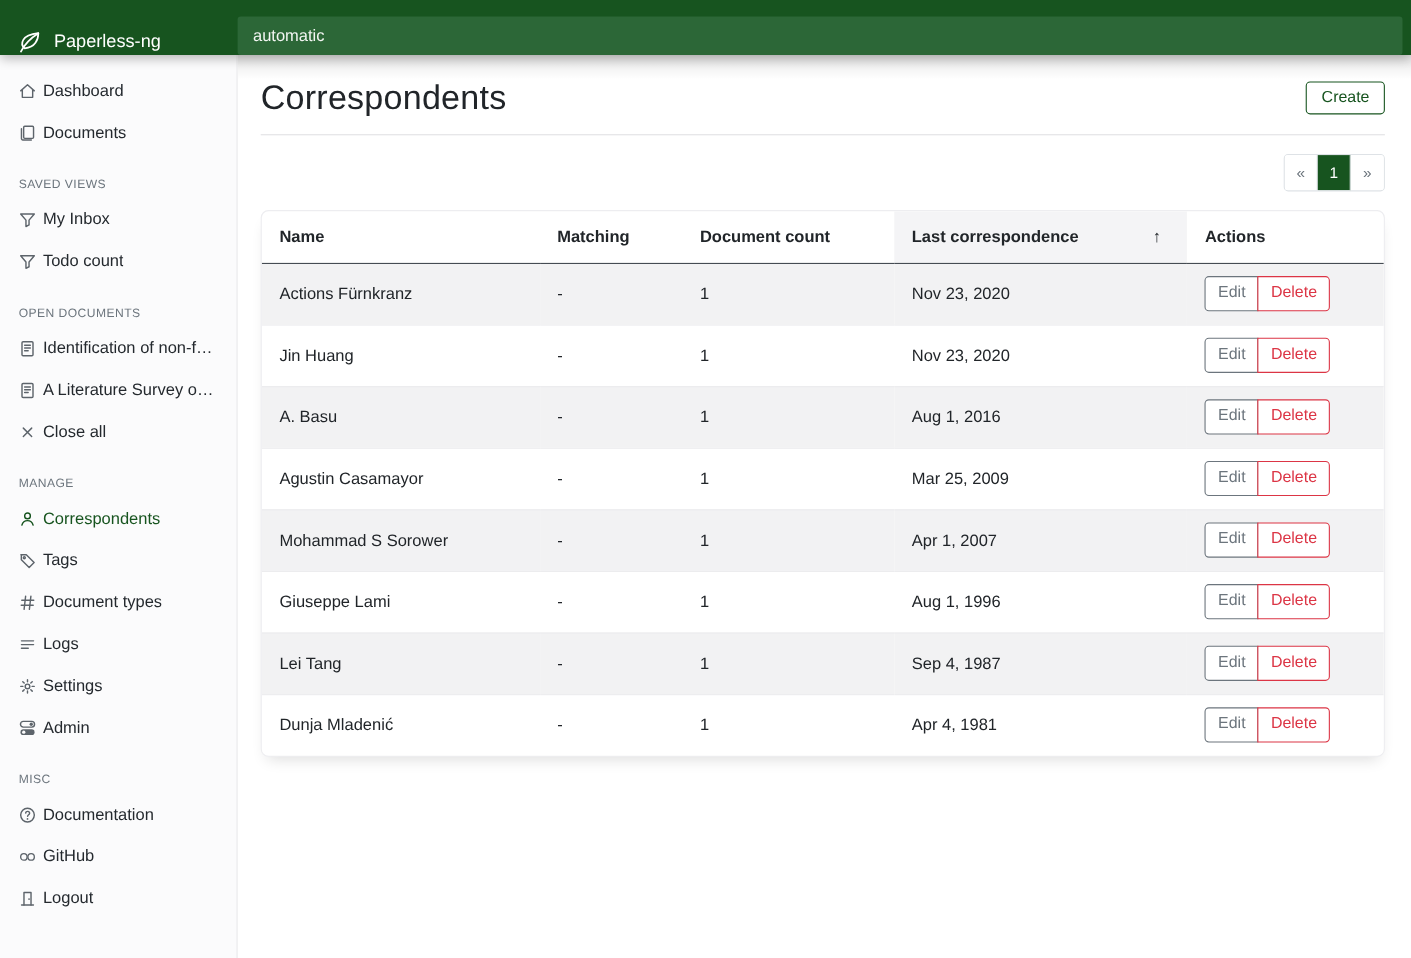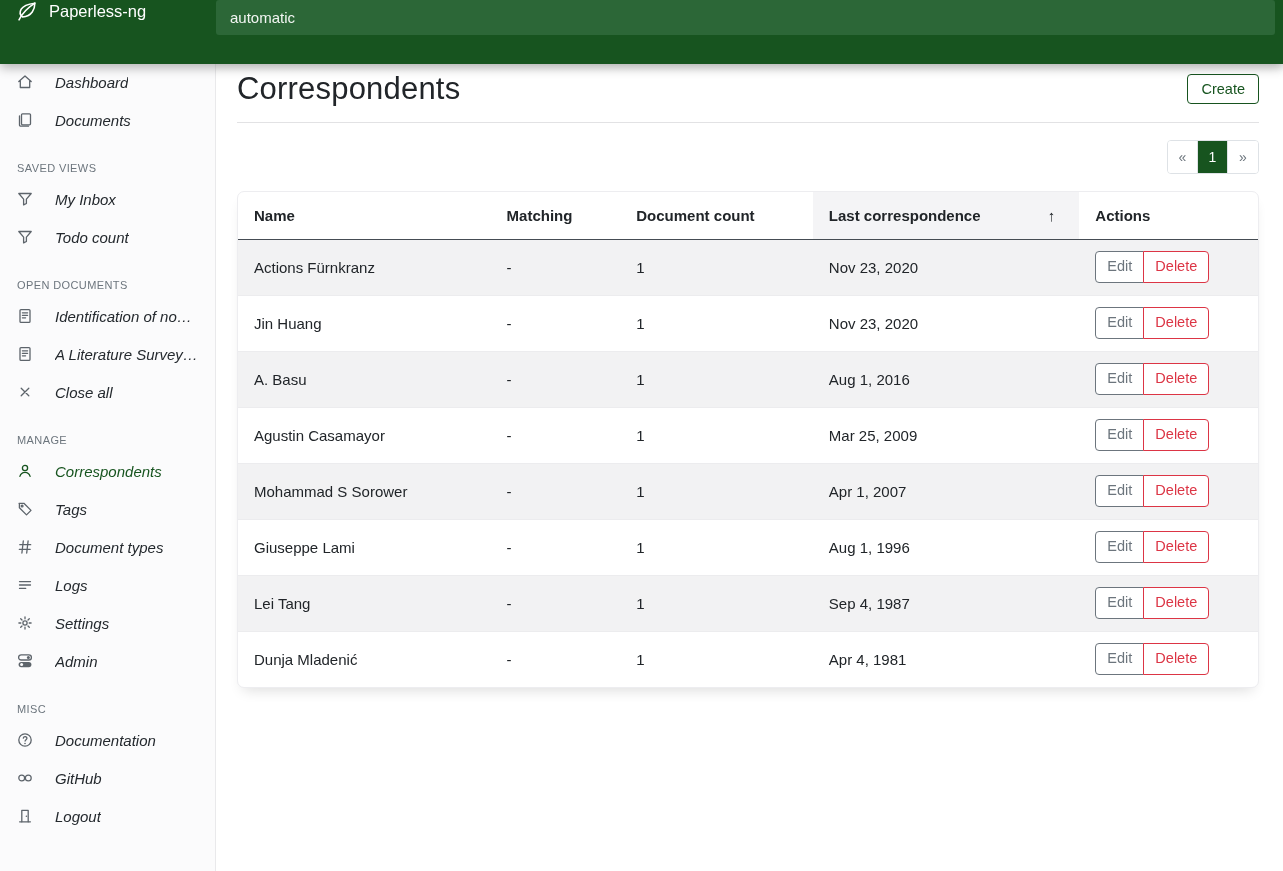--- a/index.html
+++ b/index.html
@@ -7,23 +7,23 @@
   body {
     font-family: "Liberation Sans", sans-serif;
     background: #ffffff;
     color: #212529;
   }
   a { text-decoration: none; color: inherit; cursor: pointer; }
   button { font-family: inherit; cursor: pointer; }
 
   
   .navbar {
-    position: fixed; top: 0; left: 0; right: 0; height: 64px;
+    position: fixed; top: 0; left: 0; right: 0; height: 50px;
     background: #17541f;
-    display: flex; align-items: flex-start;
+    display: flex; align-items: flex-end;
     box-shadow: 0 4px 10px rgba(0,0,0,.28);
     z-index: 30;
   }
   .brand {
     width: 216px; flex: 0 0 216px;
     display: flex; align-items: center; gap: 11px;
     padding-left: 15px; color: #fff; font-size: 16.5px;
   }
   .brand svg { display: block; }
   .nav-search {
@@ -42,24 +42,24 @@
     padding-top: 16px;
     z-index: 10;
     overflow: hidden;
   }
   .side-heading {
     margin: 25px 17px 9px 17px;
     font-size: 11px; letter-spacing: .4px;
     color: #6c757d;
   }
   .side-item {
-    display: flex; align-items: flex-start; gap: 22px;
+    display: flex; align-items: flex-end; gap: 6px;
     padding: 8px 17px; margin-bottom: 5px;
     font-size: 15px; color: #24292e;
-    white-space: nowrap; overflow: hidden; font-style: italic;
+    white-space: nowrap; overflow: hidden;
   }
   .side-icon { width: 16px; height: 16px; flex: 0 0 16px; display: inline-flex; align-items: center; justify-content: center; }
   .side-icon svg { display: block; }
   .side-item.active, .side-item.active .side-label { color: #17541f; }
   .side-label { overflow: hidden; text-overflow: ellipsis; }
 
   
   .main {
     margin-left: 216px;
     padding: 50px 24px 0 21px;

